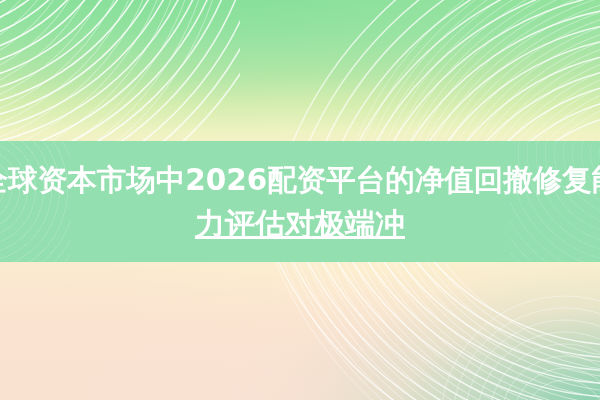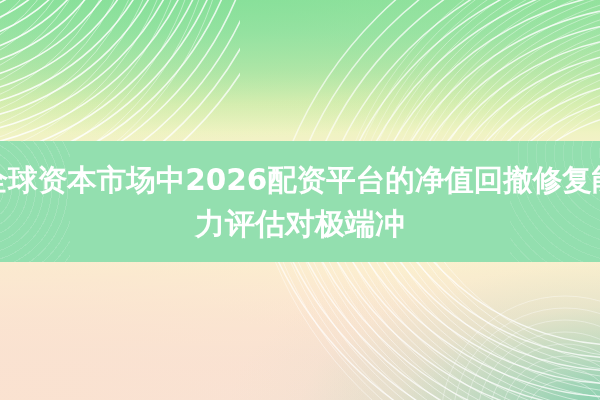--- a/index.html
+++ b/index.html
@@ -144,20 +144,21 @@
     line-height: 44px;
     letter-spacing: 0px;
     text-align: center;
     white-space: nowrap;
   }
   .title-line-1 {
     font-size: 29.5px;
   }
   .title-line-2 {
     font-size: 30px;
+    text-decoration: underline;
   }
 </style>
 </head>
 <body>
 
 <div class="banner">
 
   <div class="bg-gradient"></div>
   <div class="bg-wash-top"></div>
   <div class="bg-wash-left"></div>

